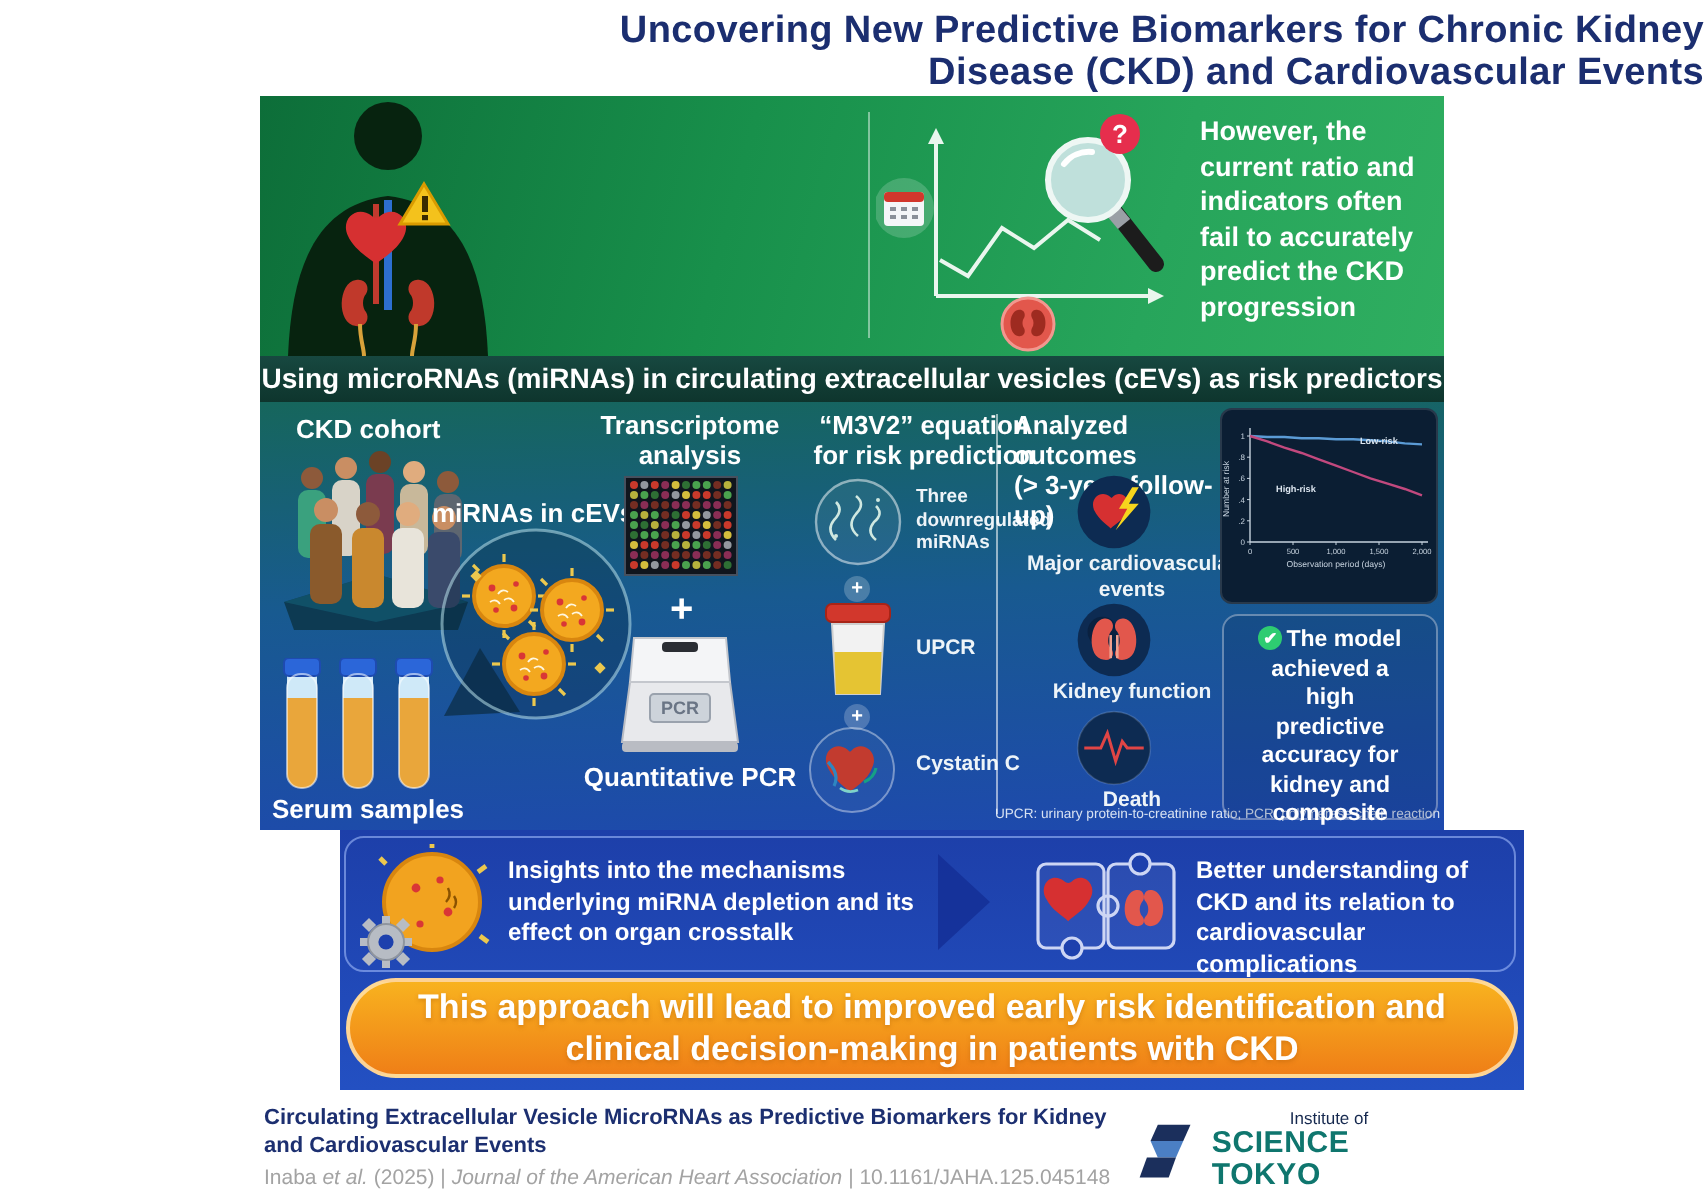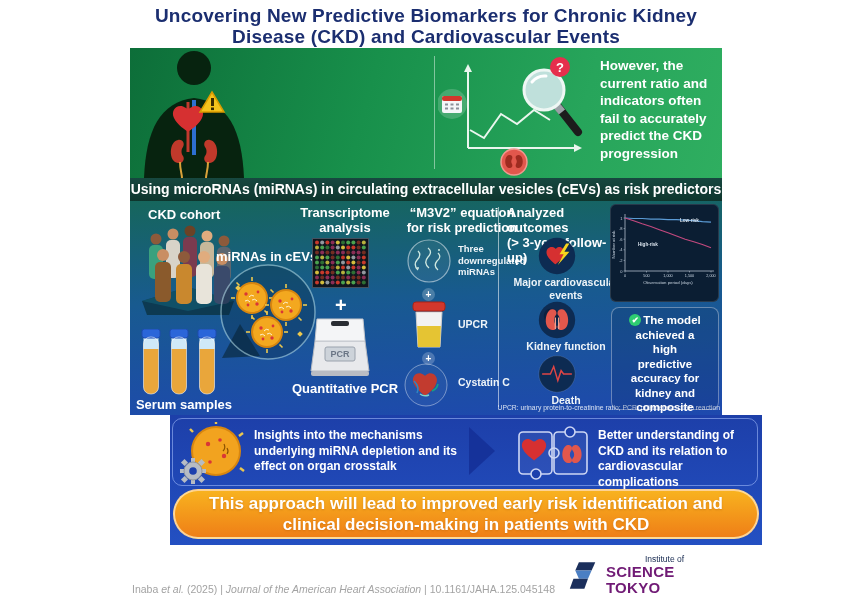--- a/index.html
+++ b/index.html
@@ -1,20 +1,20 @@
 <!DOCTYPE html>
 <html><head>
 <meta charset="utf-8">
 <style>
   html,body{margin:0;padding:0;background:#fff;}
   .stage{position:relative;width:852px;height:600px;background:#ffffff;overflow:hidden;
          font-family:"Liberation Sans", sans-serif;-webkit-font-smoothing:antialiased;}
   .abs{position:absolute;}
   
-  .title{left:0;top:5px;width:852px;text-align:center;color:#1b2e70;font-weight:bold;
+  .title{left:0;top:5px;width:852px;text-align:right;color:#1b2e70;font-weight:bold;
          font-size:19px;line-height:21px;letter-spacing:.2px;}
   
   .green{left:130px;top:48px;width:592px;height:130px;
          background:linear-gradient(105deg,#0d6e39 0%,#18904b 40%,#27a55b 75%,#2fae60 100%);}
   .gtext{color:#fff;font-weight:bold;font-size:13.5px;line-height:17.5px;}
   .gdivider{left:304px;top:8px;width:1px;height:113px;background:rgba(255,255,255,.45);}
   
   .banner{left:130px;top:178px;width:592px;height:23px;background:linear-gradient(180deg,#174840 0%,#0e352d 100%);
           color:#fff;font-weight:bold;font-size:14px;line-height:23px;text-align:center;}
   
@@ -44,21 +44,21 @@
         background:linear-gradient(180deg,#f8b21f 0%,#ef7f17 100%);
         border:2px solid rgba(255,225,170,.85);box-sizing:border-box;
         color:#fff;font-weight:bold;font-size:17px;line-height:21px;text-align:center;
         display:flex;align-items:center;justify-content:center;padding:0 24px;
         text-shadow:0 1px 2px rgba(160,80,0,.35);}
   
   .footer{left:130px;top:545px;width:592px;height:55px;background:#fff;}
   .ptitle{color:#1c2f70;font-weight:bold;font-size:11px;line-height:14px;}
   .cite{color:#a3a3a3;font-size:10.5px;}
   .logo-small{color:#16294f;font-size:8.5px;line-height:9px;margin-left:39px;}
-  .logo-big{color:#701a75;font-weight:bold;font-size:15px;line-height:16px;letter-spacing:.3px;}
+  .logo-big{color:#0f766e;font-weight:bold;font-size:15px;line-height:16px;letter-spacing:.3px;}
 </style>
 </head>
 <body>
 
 <div class="stage">
 
   <div class="abs title">
     <div>Uncovering New Predictive Biomarkers for Chronic Kidney</div>
     <div>Disease (CKD) and Cardiovascular Events</div>
   </div>
@@ -490,20 +490,21 @@
       <path d="M52,22 c-7,1 -8,17 0,18 c4,0.6 5,-3 3,-5 c-1.5,-1.5 -1.5,-5 0,-7 c2,-2 1,-6.6 -3,-6 z" fill="#e2574c"></path>
       <path d="M60,22 c7,1 8,17 0,18 c-4,0.6 -5,-3 -3,-5 c1.5,-1.5 1.5,-5 0,-7 c-2,-2 -1,-6.6 3,-6 z" fill="#e2574c"></path>
     </svg>
 
     <div class="abs itext" style="left:428px;top:13px;width:156px">Better understanding of CKD and its relation to cardiovascular complications</div>
 
     <div class="abs pill">This approach will lead to improved early risk identification and clinical decision-making in patients with CKD</div>
   </div>
 
   <div class="abs footer">
+    <div class="abs ptitle" style="left:2px;top:7px;width:438px">Circulating Extracellular Vesicle MicroRNAs as Predictive Biomarkers for Kidney and Cardiovascular Events</div>
     <div class="abs cite" style="left:2px;top:38px;width:460px">
       <span>Inaba</span><i> et al. </i><span>(2025) </span><span>| </span><i>Journal of the American Heart Association</i><span> | </span><span>10.1161/JAHA.125.045148</span>
     </div>
     <div class="abs" style="left:438px;top:10px;display:flex;align-items:center;gap:7px">
       <svg width="34" height="36" viewBox="0 0 34 36">
         <polygon points="30,3 12,3 8,12 26,12" fill="#1b2f5c"></polygon>
         <polygon points="26,12 8,12 12,21 22,21" fill="#4b7fc4"></polygon>
         <polygon points="22,21 6,21 2,32 18,32" fill="#1b2f5c"></polygon>
       </svg>
       <div>

